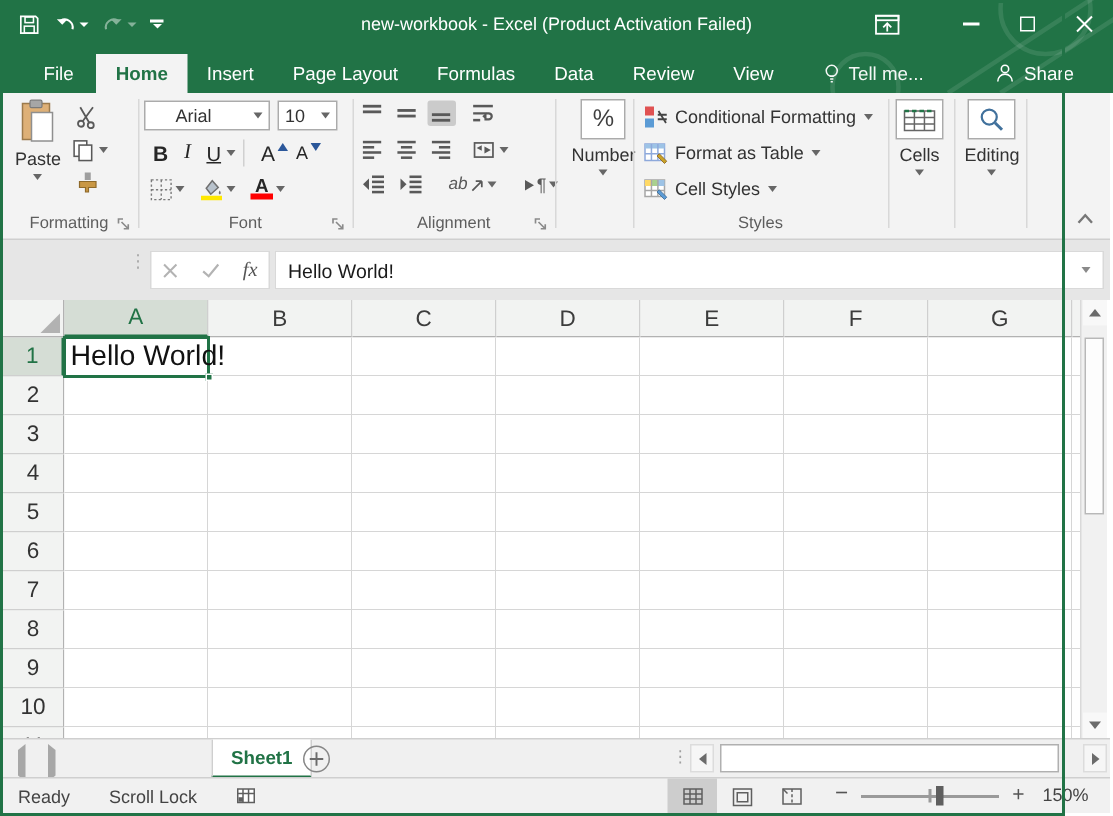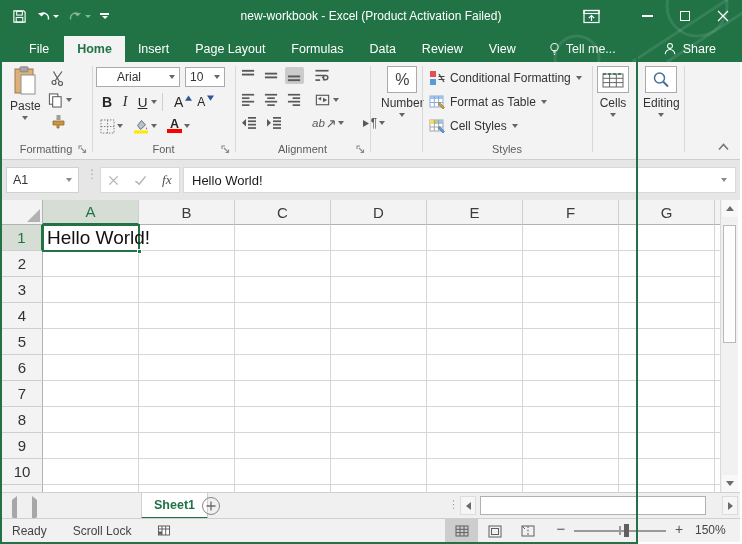--- a/index.html
+++ b/index.html
@@ -1,18 +1,18 @@
 <!DOCTYPE html>
 <html><head>
 <meta charset="utf-8">
 <style>
   * { margin:0; padding:0; box-sizing:border-box; }
   html,body { width:742px; height:544px; }
   body { font-family:"Liberation Sans", sans-serif; background:#fff; overflow:hidden; }
-  .window { position:relative; width:638px; height:544px; background:#f3f3f3; }
+  .window { position:relative; width:710px; height:544px; background:#f3f3f3; }
 
   
   .titlebar { position:absolute; left:0; top:0; width:742px; height:32px; background:#217346; display:flex; align-items:center; z-index:3; }
   .deco { position:absolute; right:0; top:0; width:260px; height:62px; pointer-events:none; z-index:1; overflow:hidden; }
   .qat { display:flex; align-items:center; gap:9px; margin-left:12px; z-index:2; }
   .qbtn { display:flex; align-items:center; gap:2px; cursor:default; }
   .dim { opacity:.45; }
   .ddw { width:0; height:0; border-left:3px solid transparent; border-right:3px solid transparent; border-top:3.5px solid #fff; display:inline-block; }
   .qmenu { display:flex; flex-direction:column; align-items:center; gap:1px; }
   .qmenu .bar { width:9px; height:1.5px; background:#fff; }
@@ -396,21 +396,21 @@
           </span>
         <span class="rbtn">
             <svg width="16" height="14" viewBox="0 0 16 14">
               <rect x="7" y="1" width="8" height="1.7" fill="#595959"></rect>
               <rect x="7" y="4.4" width="8" height="1.7" fill="#595959"></rect>
               <rect x="7" y="7.8" width="8" height="1.7" fill="#595959"></rect>
               <rect x="7" y="11.2" width="8" height="1.7" fill="#595959"></rect>
               <path d="M1 3 L5 6.8 L1 10.6 Z" fill="#595959"></path>
             </svg>
           </span>
-        <span class="rbtn" style="margin-left:21px;">
+        <span class="rbtn" style="margin-left:8px;">
           <span style="font-size:11.5px;font-style:italic;color:#595959;">ab</span>
           <svg width="9" height="9" viewBox="0 0 10 10">
               <path d="M1 9 L8 2 M8 2 H3.5 M8 2 V6.5" fill="none" stroke="#595959" stroke-width="1.3"></path>
             </svg>
           <span class="dd"></span>
         </span>
         <span class="rbtn" style="margin-left:10px;">
           <svg width="6" height="9" viewBox="0 0 6 9">
               <path d="M0 1 L6 4.5 L0 8 Z" fill="#595959"></path>
             </svg>
@@ -508,24 +508,20 @@
     <div class="gsep" style="left:682px;"></div>
 
     <div class="chev">
       <svg width="13" height="9" viewBox="0 0 13 9">
           <path d="M2 7.5 L6.5 2.5 L11 7.5" fill="none" stroke="#777" stroke-width="1.6"></path>
         </svg>
     </div>
   </div>
 
   <div class="frow">
-    <div class="namebox">
-      <span>A1</span>
-      <span class="dd"></span>
-    </div>
     <div class="fdots">⋮</div>
     <div class="fbtns">
       <svg width="11" height="11" viewBox="0 0 12 12">
           <path d="M1.5 1.5 L10.5 10.5 M10.5 1.5 L1.5 10.5" stroke="#b3b3b3" stroke-width="1.5"></path>
         </svg>
       <svg width="13" height="11" viewBox="0 0 14 12">
           <path d="M1.5 6.5 L5.5 10 L12.5 1.5" fill="none" stroke="#b3b3b3" stroke-width="1.6"></path>
         </svg>
       <span class="fx">fx</span>
     </div>

